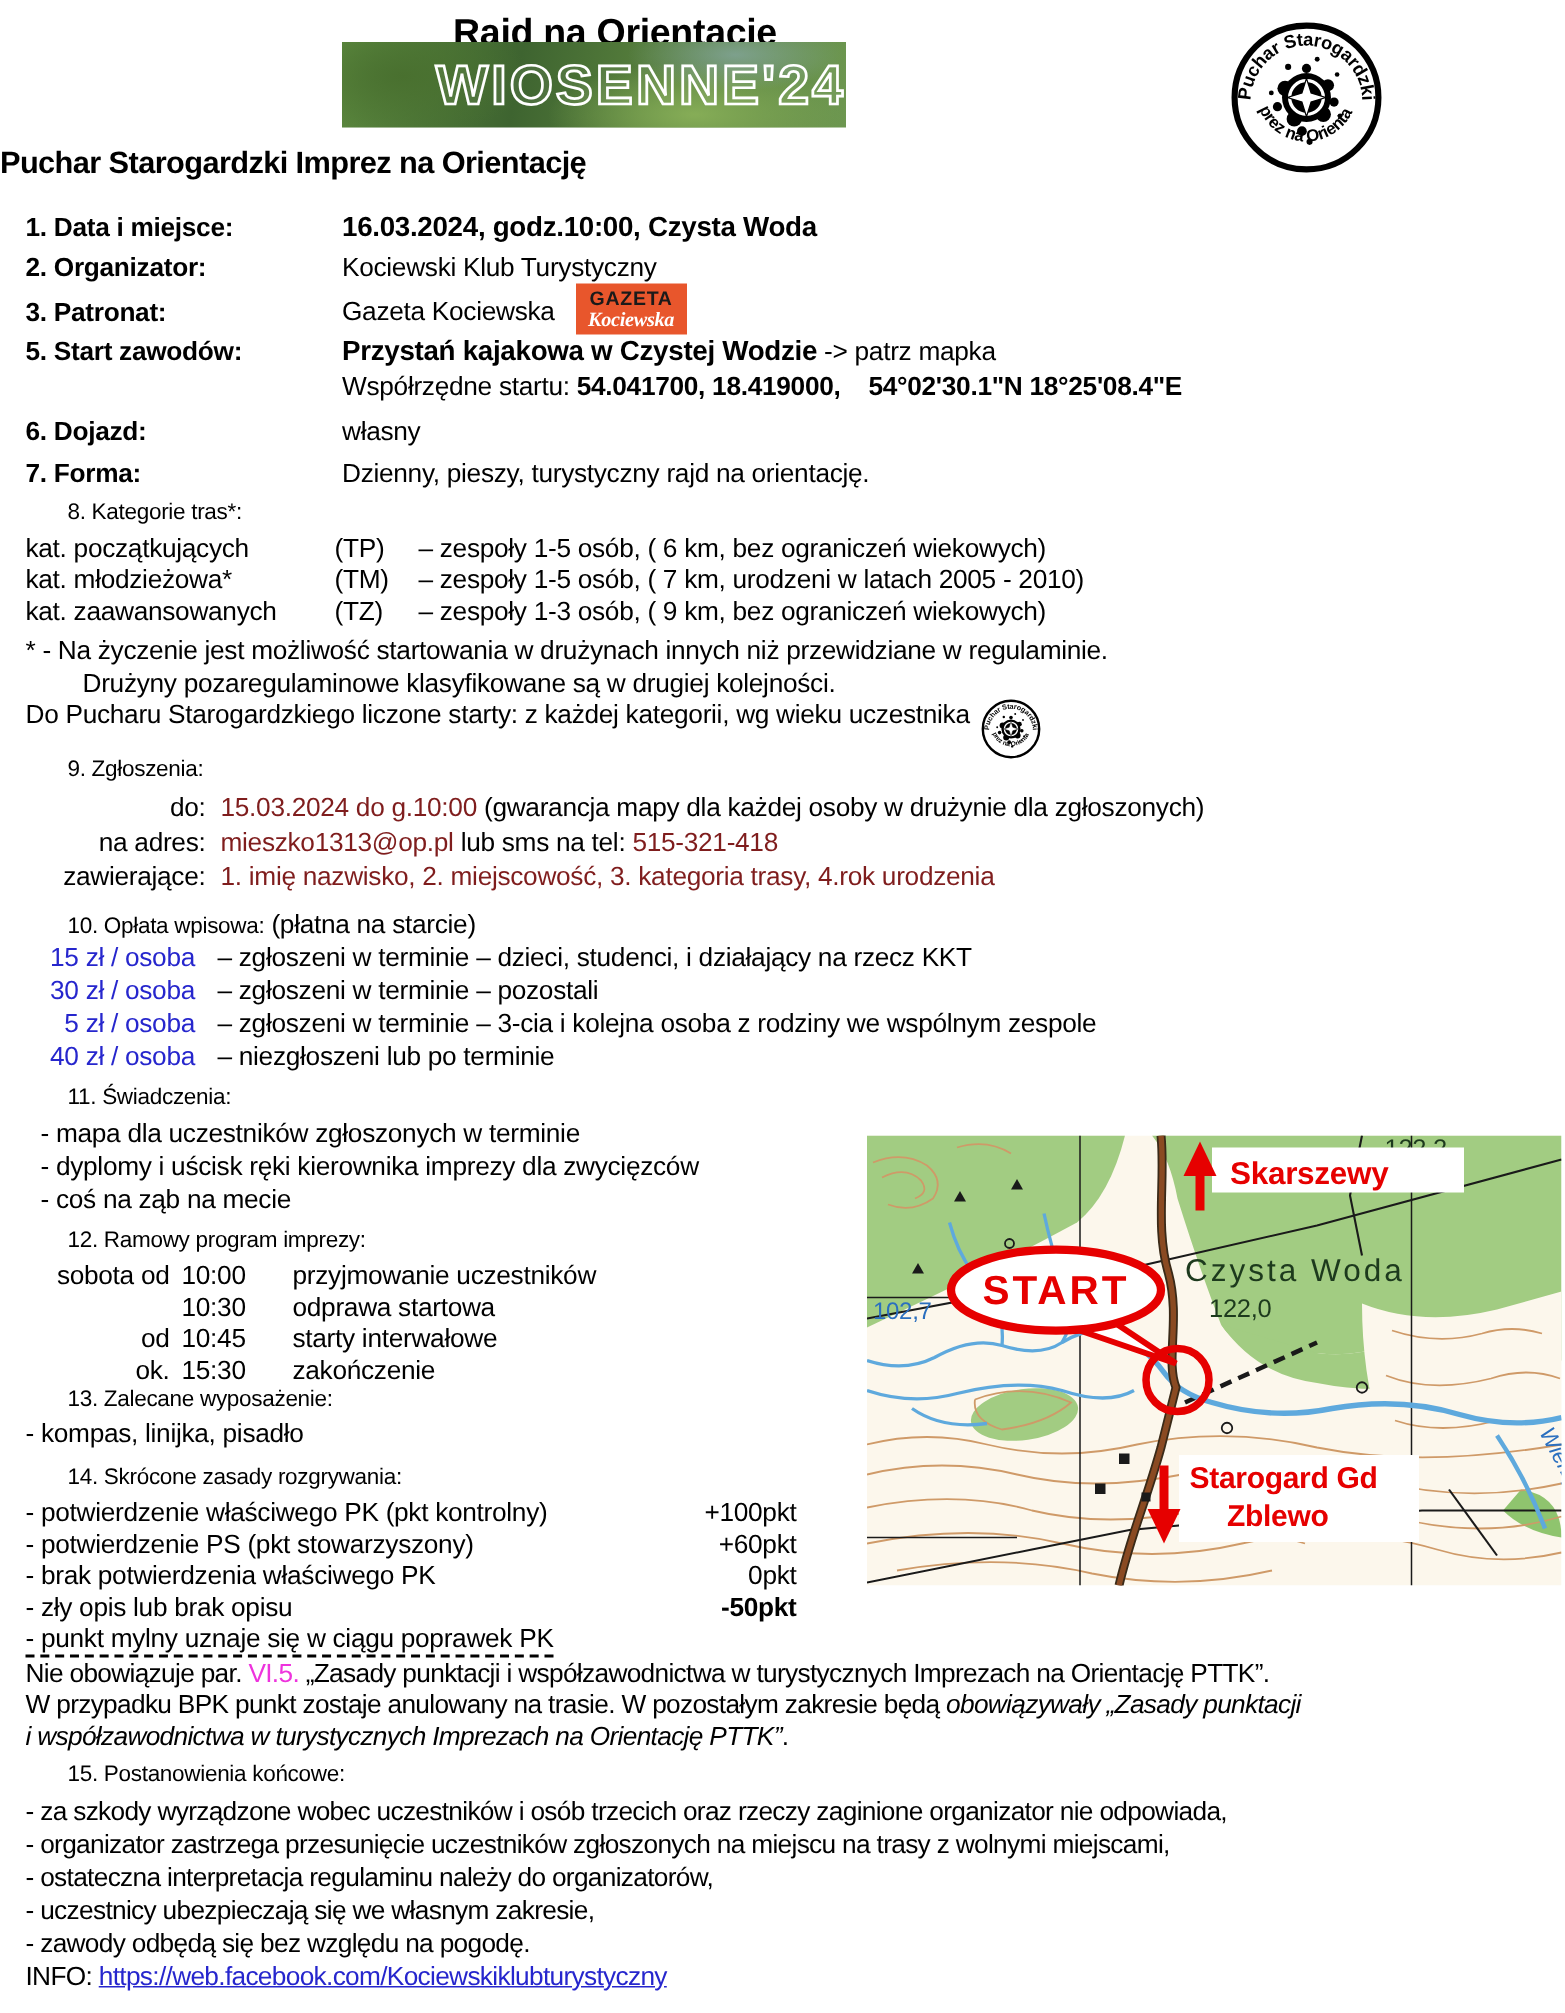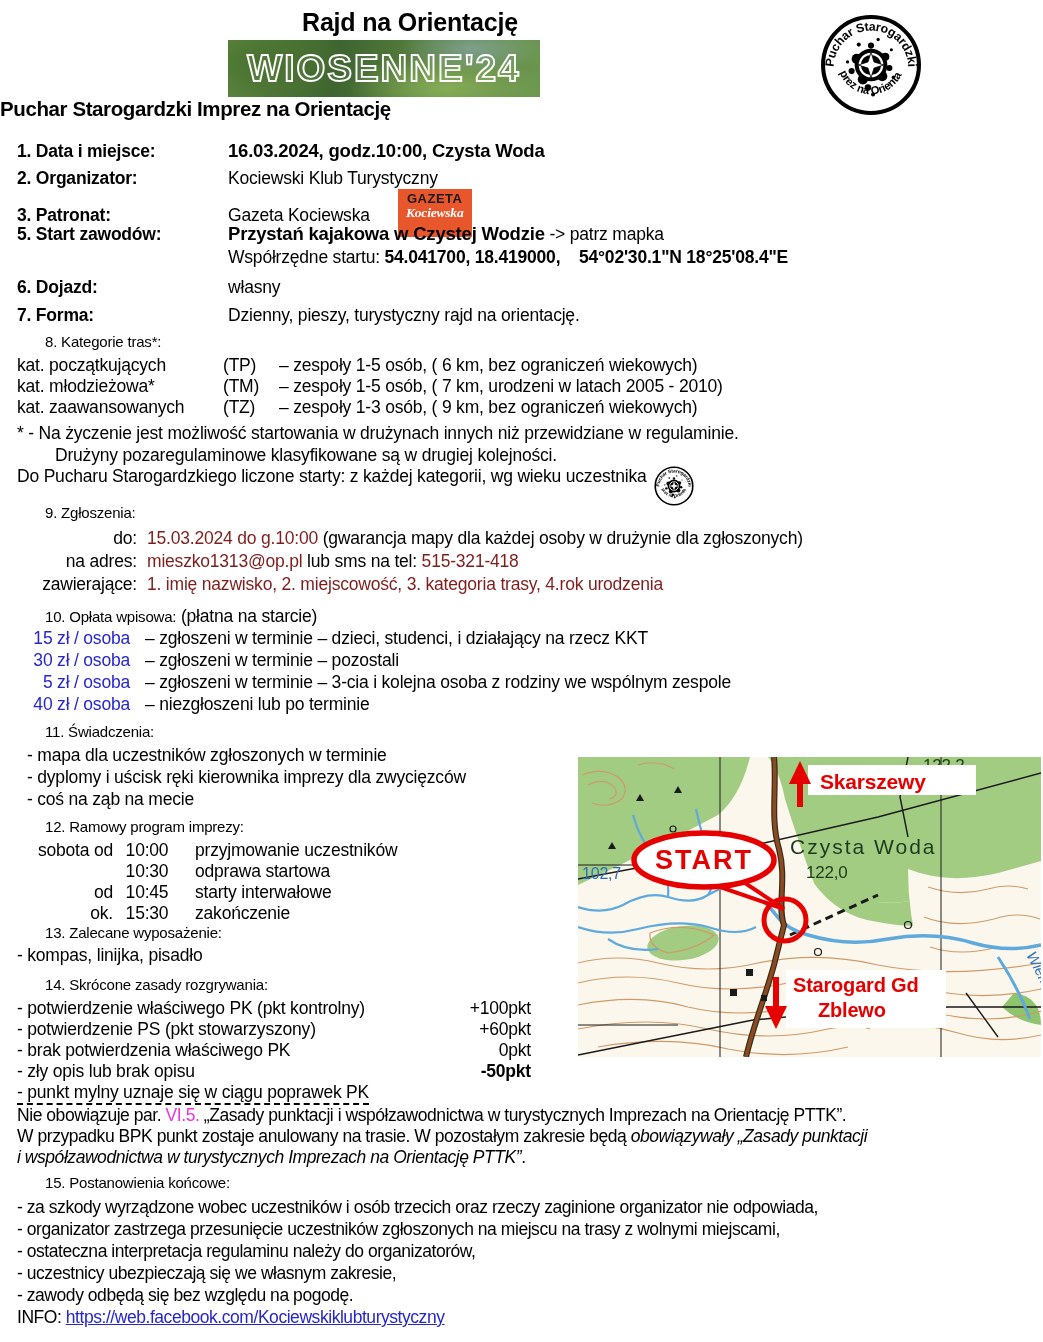--- a/index.html
+++ b/index.html
@@ -1,53 +1,53 @@
 <!DOCTYPE html>
 <html><head>
 <meta charset="utf-8">
 <style>
   html,body{margin:0;padding:0;background:#fff;}
   .page{position:relative;width:1043px;height:1342px;background:#fff;overflow:hidden;
         font-family:"Liberation Sans",sans-serif;font-size:17.5px;color:#000;letter-spacing:-0.2px;}
   
   .doc-title{position:absolute;top:8px;left:0;width:820px;text-align:center;font-weight:bold;font-size:25px;}
-  .banner{position:absolute;top:40px;left:228px;width:312px;height:57px;display:flex;align-items:center;justify-content:center;
+  .banner{position:absolute;top:28px;left:228px;width:336px;height:57px;display:flex;align-items:center;justify-content:flex-end;
           background:
             radial-gradient(ellipse 120px 40px at 78% 15%, rgba(150,180,200,.55) 0%, rgba(150,180,200,0) 60%),
             radial-gradient(ellipse 140px 50px at 70% 85%, #86ad57 0%, rgba(134,173,87,0) 70%),
             radial-gradient(ellipse 120px 60px at 12% 40%, #49702f 0%, rgba(73,112,47,0) 70%),
             linear-gradient(100deg,#5d8a3f 0%,#3e6430 35%,#567e3c 60%,#6d9750 100%);}
   .banner-text{font-weight:bold;font-size:37px;letter-spacing:2px;color:rgba(255,255,255,0.06);
                -webkit-text-stroke:1.8px #fff;white-space:nowrap;}
   .doc-subtitle{position:absolute;top:97px;left:0;width:820px;text-align:left;font-weight:bold;font-size:20.5px;letter-spacing:-0.4px;}
   .badge-big{position:absolute;top:14px;left:820px;}
   
   .col{position:absolute;top:140px;left:17px;width:1009px;}
   .row{display:flex;align-items:baseline;}
   .lbl{width:211px;font-weight:bold;flex:0 0 211px;}
   .b{font-weight:bold;}
   .i{font-style:italic;}
   .blue{color:#7f1d1d;}
   .magenta{color:#ee33dd;}
   .h{font-weight:normal;font-size:15px;margin-left:28px;}
   .r28{height:28px;} .r27{height:27px;} .r24{height:24px;} .r30{height:30px;}
   .r23{height:23px;} .r22{height:22px;} .r21{height:21px;}
-  .gazeta{display:inline-block;vertical-align:middle;margin-left:28px;margin-top:-6px;width:74px;height:48px;
+  .gazeta{display:inline-block;vertical-align:middle;margin-left:14px;margin-top:-6px;width:74px;height:34px;
           background:#e8562c;text-align:center;line-height:1;padding-top:3px;box-sizing:border-box;}
   .gazeta .g1{font-weight:bold;font-size:13px;color:#1a1a1a;letter-spacing:0.5px;font-family:"Liberation Sans",sans-serif;}
   .gazeta .g2{font-family:"Liberation Serif",serif;font-style:italic;font-weight:bold;font-size:13.5px;color:#fff;margin-top:1px;}
   .cat{flex:0 0 206px;} .code{flex:0 0 56px;}
   .fnote{line-height:22px;}
   .fnote2{padding-left:38px;}
   .puchar-row{height:38px;display:flex;align-items:flex-start;}
   .prefix{flex:0 0 120px;text-align:right;margin-right:10px;}
   .price{flex:0 0 113px;text-align:right;color:#2626cd;}
   .pdesc{margin-left:15px;}
   .pre12{flex:0 0 96px;text-align:right;}
-  .time12{flex:0 0 52px;text-align:center;margin-left:8px;}
+  .time12{flex:0 0 52px;text-align:left;margin-left:8px;}
   .desc12{margin-left:22px;}
   .s14row{display:flex;width:514px;justify-content:space-between;}
   .dashed-u{border-bottom:2.5px dashed #000;padding-bottom:1px;}
   .narrowcol{width:545px;}
   .link{color:#2626cd;text-decoration:underline;}
   .note-line{line-height:21px;letter-spacing:-0.45px;}
   .s15line{line-height:22px;letter-spacing:-0.45px;}
   
   .map{position:absolute;top:757px;left:578px;width:463px;height:300px;}
   svg text{font-family:"Liberation Sans",sans-serif;}

